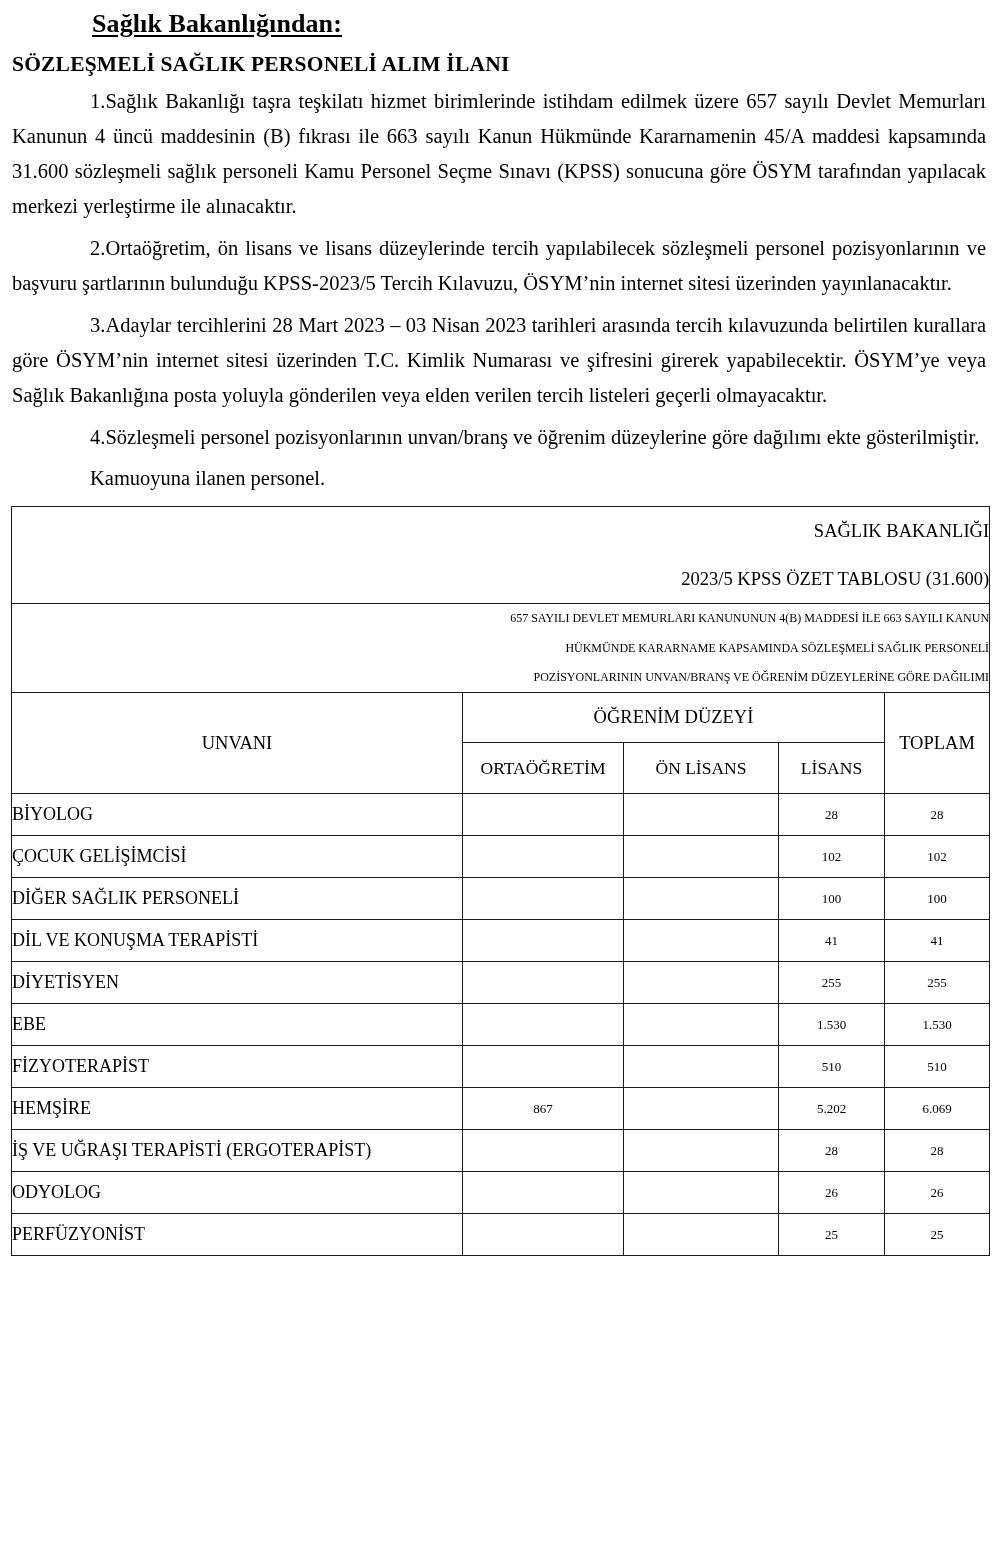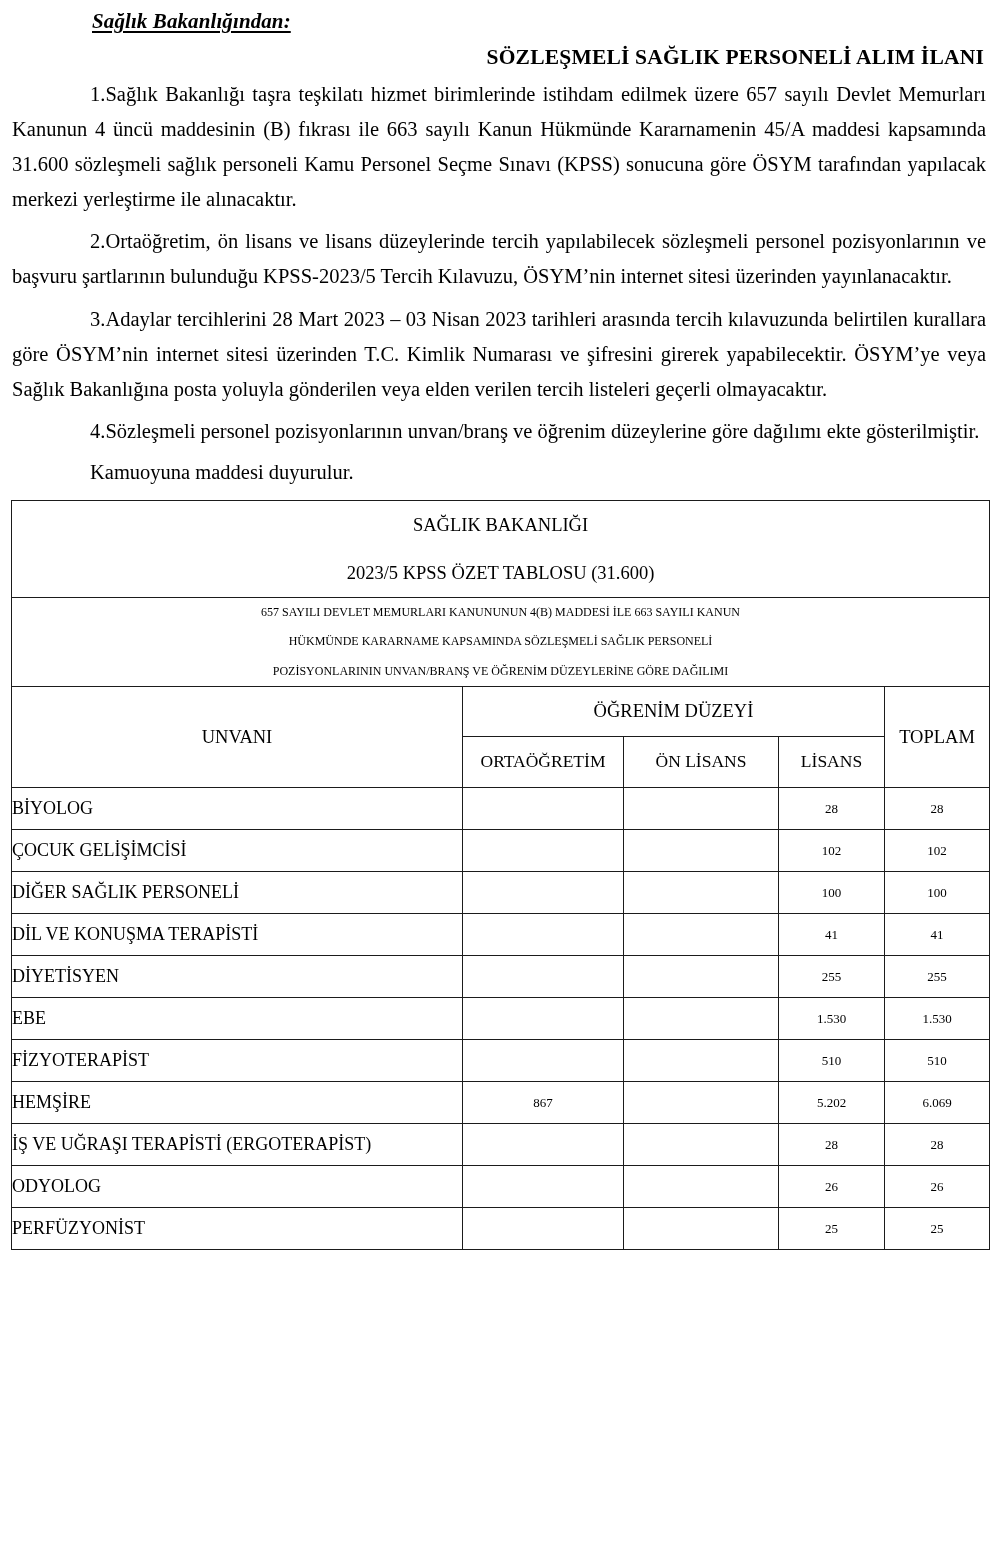--- a/index.html
+++ b/index.html
@@ -24,32 +24,31 @@
     box-sizing: border-box;
   }
   .doc-body {
     padding: 8px 12px 0 12px;
     box-sizing: border-box;
   }
 
   
   .issuer {
     font-weight: bold;
-    font-size: 21px;
+    font-size: 26px;
     line-height: 1.25;
     text-decoration: underline;
     text-underline-offset: 3px;
     margin: 0 0 0 80px;
     letter-spacing: 0.1px;
-    font-style: italic;
   }
   .main-title {
     font-weight: bold;
     font-size: 21.5px;
-    text-align: right;
+    text-align: left;
     margin: 11px 0 0 0;
     letter-spacing: 0.2px;
     padding-right: 4px;
   }
 
   
   .para {
     font-size: 20.5px;
     line-height: 1.71;
     text-align: justify;
@@ -75,21 +74,21 @@
     table-layout: fixed;
     font-size: 17.5px;
   }
   .summary-table td, .summary-table th {
     border: 1.6px solid #1b1b1b;
     padding: 0;
     font-weight: normal;
     vertical-align: middle;
   }
   .banner-cell {
-    text-align: center;
+    text-align: right;
     padding: 16px 6px 18px 6px;
     line-height: 2.35;
     font-size: 18.5px;
   }
   .banner-cell .l { display: block; }
   .title-banner { line-height: 2.6; padding: 14px 6px 14px 6px; }
   .legal-banner  { line-height: 2.45; padding: 13px 22px 13px 22px; font-size: 12px; }
 
   .hdr {
     text-align: center;
@@ -127,21 +126,21 @@
 
     <div class="issuer">Sağlık Bakanlığından:</div>
 
     <div class="main-title">SÖZLEŞMELİ SAĞLIK PERSONELİ ALIM İLANI</div>
 
     <p class="para">1.Sağlık Bakanlığı taşra teşkilatı hizmet birimlerinde istihdam edilmek üzere 657 sayılı Devlet Memurları Kanunun 4 üncü maddesinin (B) fıkrası ile 663 sayılı Kanun Hükmünde Kararnamenin 45/A maddesi kapsamında 31.600 sözleşmeli sağlık personeli Kamu Personel Seçme Sınavı (KPSS) sonucuna göre ÖSYM tarafından yapılacak merkezi yerleştirme ile alınacaktır.</p>
     <p class="para">2.Ortaöğretim, ön lisans ve lisans düzeylerinde tercih yapılabilecek sözleşmeli personel pozisyonlarının ve başvuru şartlarının bulunduğu KPSS-2023/5 Tercih Kılavuzu, ÖSYM’nin internet sitesi üzerinden yayınlanacaktır.</p>
     <p class="para">3.Adaylar tercihlerini 28 Mart 2023 – 03 Nisan 2023 tarihleri arasında tercih kılavuzunda belirtilen kurallara göre ÖSYM’nin internet sitesi üzerinden T.C. Kimlik Numarası ve şifresini girerek yapabilecektir. ÖSYM’ye veya Sağlık Bakanlığına posta yoluyla gönderilen veya elden verilen tercih listeleri geçerli olmayacaktır.</p>
     <p class="para">4.Sözleşmeli personel pozisyonlarının unvan/branş ve öğrenim düzeylerine göre dağılımı ekte gösterilmiştir.</p>
 
-    <p class="para-last">Kamuoyuna maddesi duyurulur.</p>
+    <p class="para-last">Kamuoyuna ilanen personel.</p>
   </div>
 
   <table class="summary-table">
     <colgroup>
       <col class="c-unvan">
       <col class="c-orta">
       <col class="c-onlisans">
       <col class="c-lisans">
       <col class="c-toplam">
     </colgroup>

